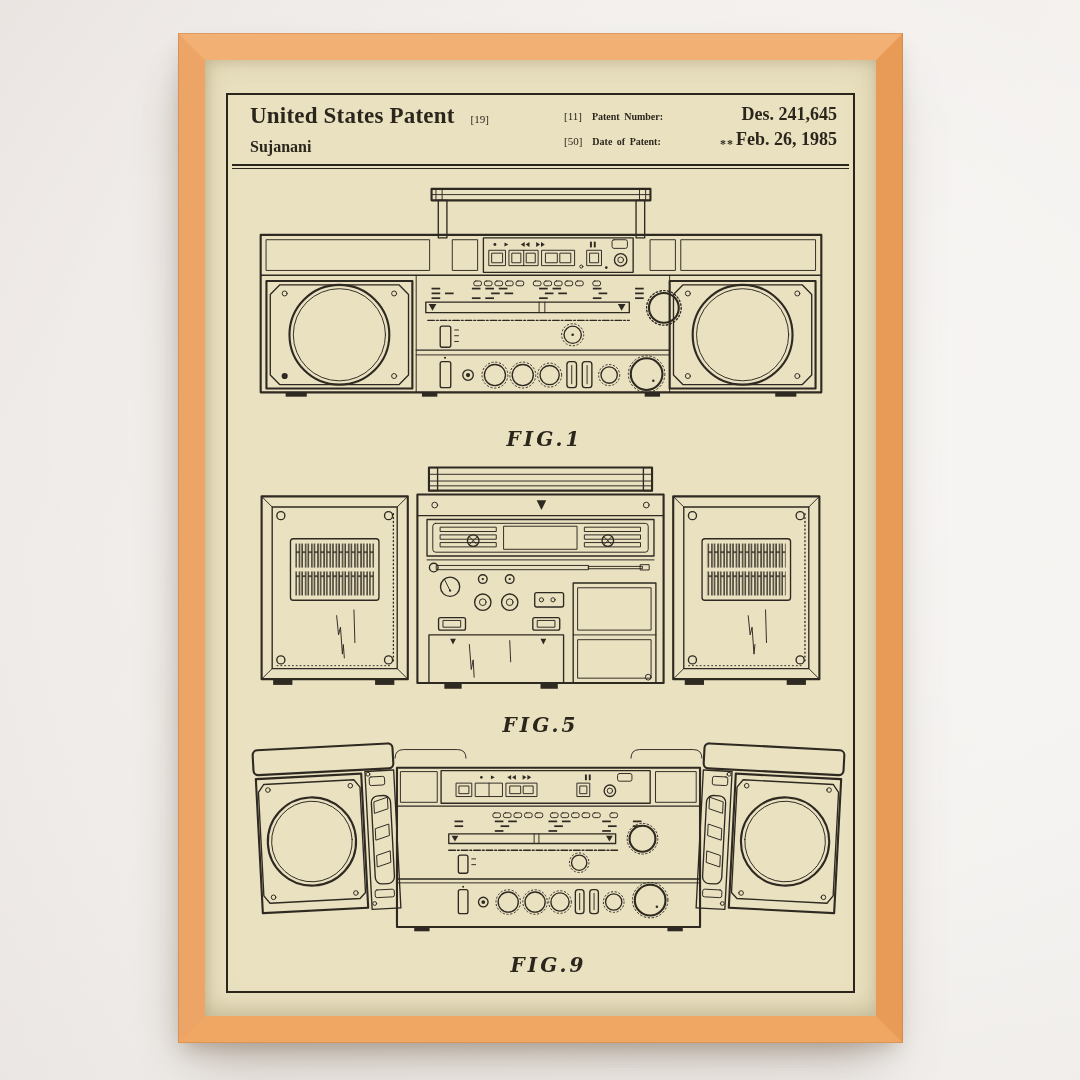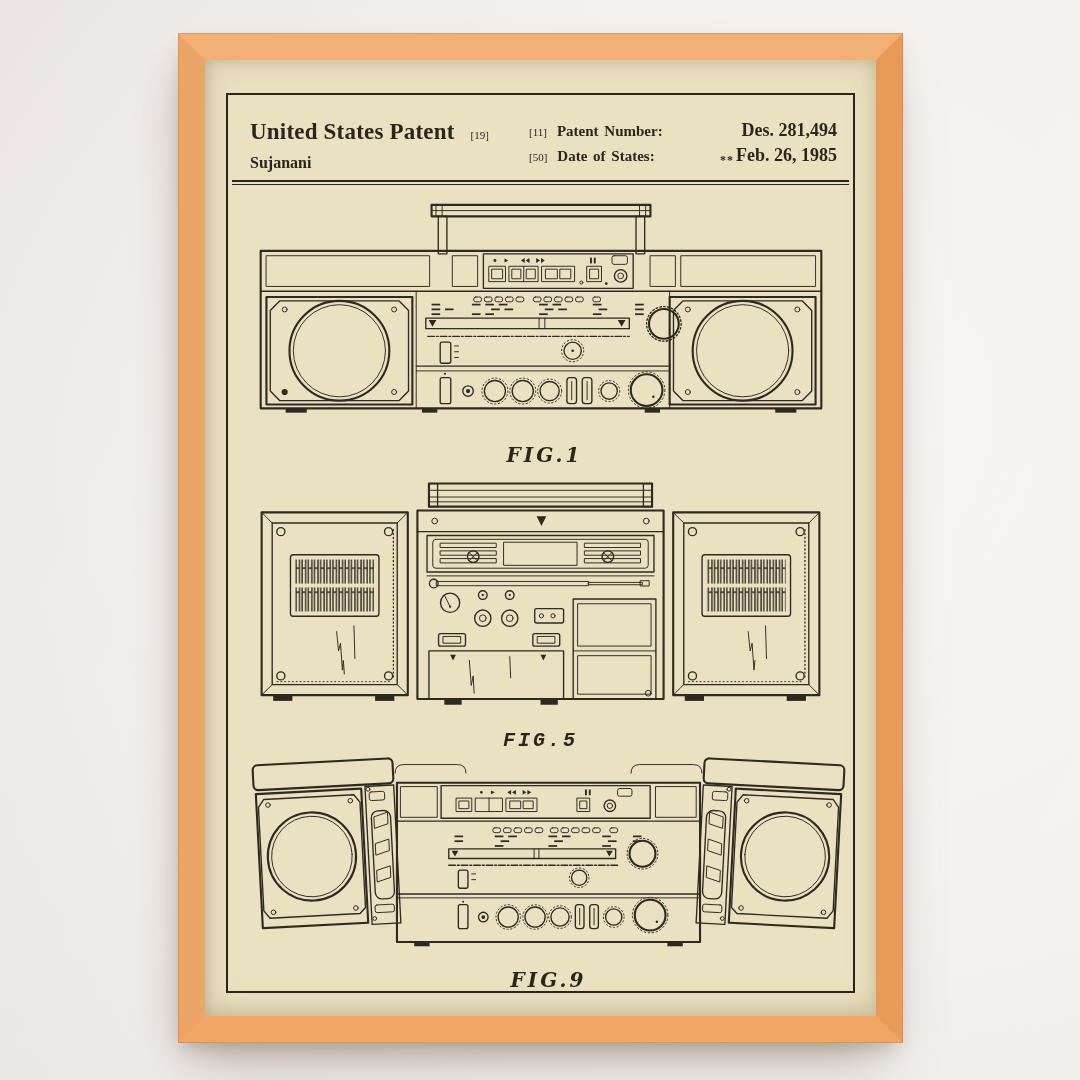--- a/index.html
+++ b/index.html
@@ -18,39 +18,39 @@
     box-shadow:0 10px 18px -6px rgba(110,90,70,0.30), 0 34px 55px -18px rgba(110,90,70,0.30), -16px 22px 36px -18px rgba(110,90,70,0.20);
   }
   .frame::after{content:"";position:absolute;inset:-27px;pointer-events:none;
     box-shadow:inset 0 0 0 1px rgba(150,95,40,0.25);}
   .paper{
     position:absolute;inset:0;box-sizing:border-box;background:#eae1c1;
     padding:33px 21px 23px;
     box-shadow:inset 0 0 34px rgba(120,100,50,0.16), inset 0 -8px 16px rgba(110,95,55,0.16), inset 3px 4px 8px rgba(100,70,30,0.10);
   }
   .sheet{border:2px solid #2b261c;height:100%;box-sizing:border-box;overflow:hidden;}
-  .hdr{display:flex;justify-content:space-between;align-items:flex-start;padding:24px 16px 0 22px;}
+  .hdr{display:flex;justify-content:space-between;align-items:flex-start;padding:8px 16px 0 22px;}
   .title-row{white-space:nowrap;}
   .patent-title{font-size:23px;font-weight:700;letter-spacing:0.2px;display:inline;}
   .code{font-size:11px;font-weight:400;}
   .title-code{margin-left:12px;}
   .inventor{font-size:16px;font-weight:700;margin-top:9px;}
   .hdr-right{width:308px;margin-top:1px;}
   .hrow{display:flex;align-items:baseline;margin-bottom:4px;}
-  .hrow .code{margin-right:10px;}
-  .hrow .lbl{font-size:15px;font-weight:700;word-spacing:2px;}
+  .hrow .code{margin-right:10px;margin-left:35px;}
+  .hrow .lbl{font-size:10px;font-weight:700;word-spacing:2px;}
   .hrow .val{font-size:18px;font-weight:700;margin-left:auto;white-space:nowrap;}
   .stars{font-size:12px;font-weight:700;position:relative;top:3px;margin:0 2px 0 6px;letter-spacing:1px;}
   .rule{margin:8px 4px 0 4px;border-top:2px solid #2b261c;border-bottom:1px solid #2b261c;height:2px;}
   .fig{text-align:center;}
   .fig svg{display:block;margin:0 auto;}
   .figlabel{font-family:"DejaVu Serif", serif;font-style:italic;font-weight:700;
     font-size:20px;letter-spacing:3px;color:#2b261c;}
   .f1{margin-top:16px;} .f1 .figlabel{margin-top:2px;padding-left:8px;}
-  .f5{margin-top:5px;}  .f5 .figlabel{margin-top:5px;font-family:Liberation Mono, monospace;}
+  .f5{margin-top:5px;}  .f5 .figlabel{margin-top:5px;}
   .f9{margin-top:2px;padding-left:16px;}  .f9 .figlabel{margin-top:3px;}
   .ln{stroke:#2e2921;fill:none;stroke-width:1.4;stroke-linecap:round;stroke-linejoin:round;}
   .ln2{stroke-width:2.2;}
   .lnt{stroke-width:1;}
   .fl{fill:#2e2921;stroke:none;}
 </style>
 </head>
 <body>
 
 <div class="wall-vignette"></div>
@@ -64,25 +64,25 @@
           <div class="title-row">
             <span class="patent-title">United States Patent</span>
             <span class="code title-code">[19]</span>
           </div>
           <div class="inventor">Sujanani</div>
         </div>
         <div class="hdr-right">
           <div class="hrow">
             <span class="code">[11]</span>
             <span class="lbl">Patent Number:</span>
-            <span class="val">Des. 281,494</span>
+            <span class="val">Des. 241,645</span>
           </div>
           <div class="hrow">
             <span class="code">[50]</span>
-            <span class="lbl">Date of States:</span>
+            <span class="lbl">Date of Patent:</span>
             <span class="val"><span class="stars">**</span><span>Feb. 26, 1985</span></span>
           </div>
         </div>
       </div>
       <div class="rule"></div>
 
       <div class="fig f1">
         <svg width="576" height="240" viewBox="0 0 600 250">
           <defs>
             <pattern id="m1" width="5.6" height="5" patternUnits="userSpaceOnUse">

